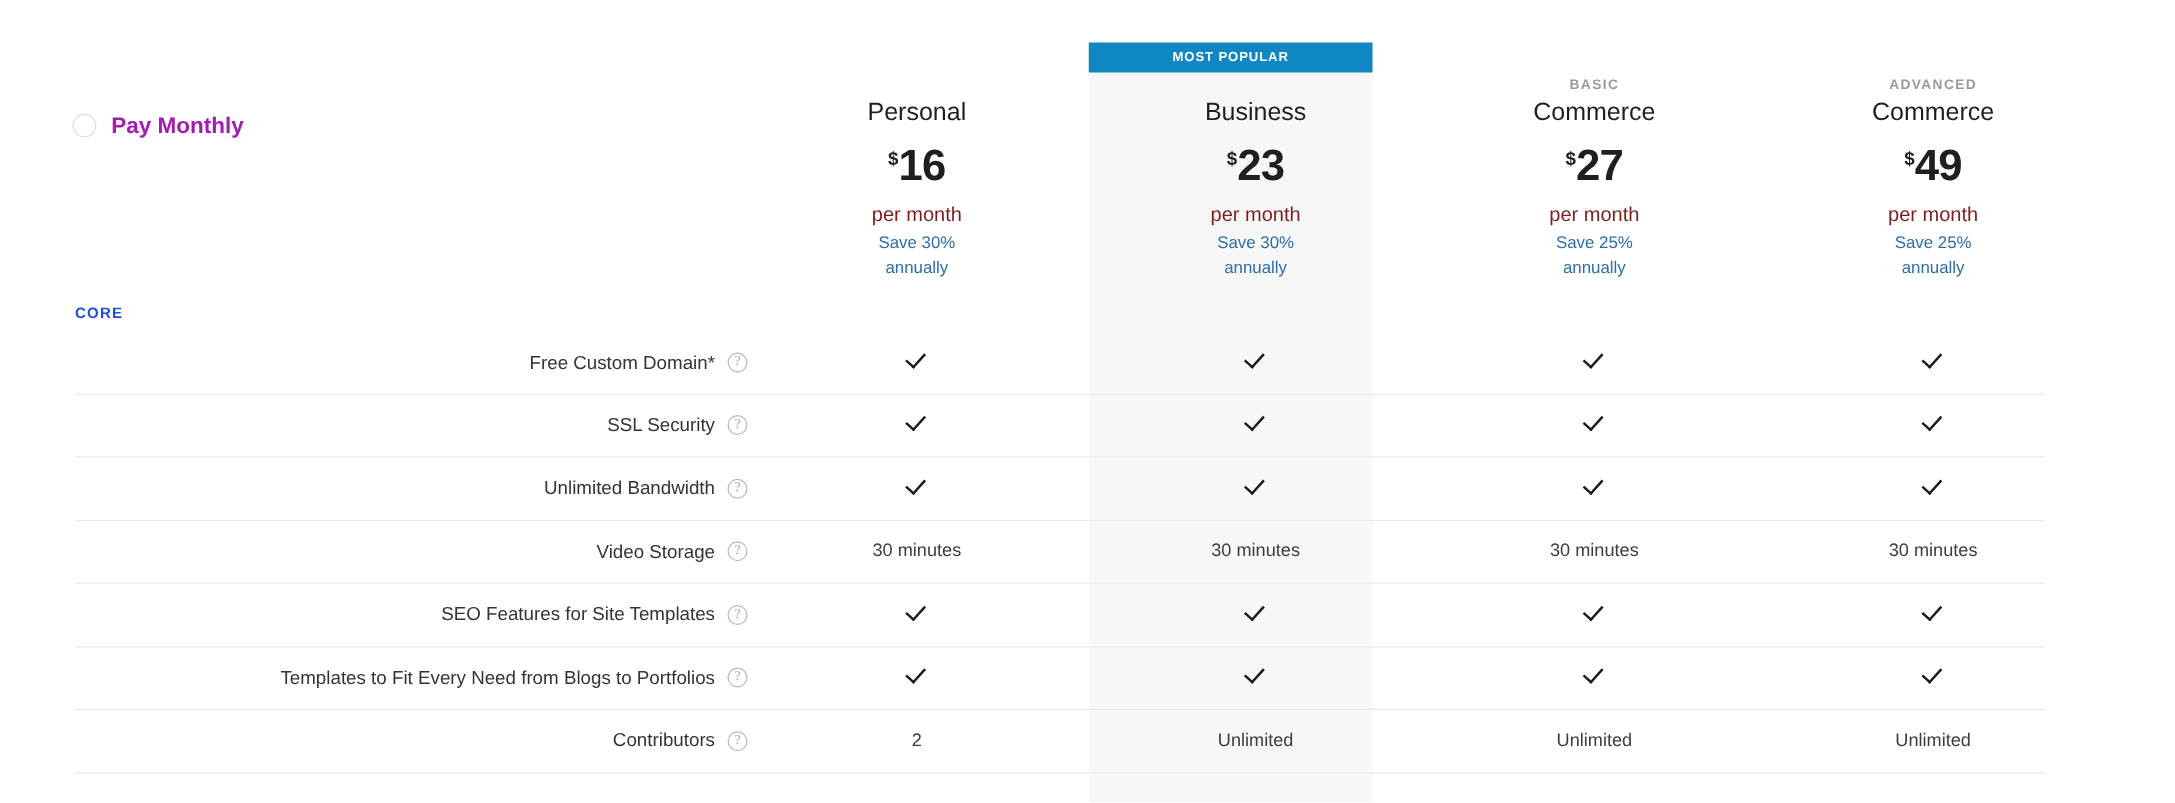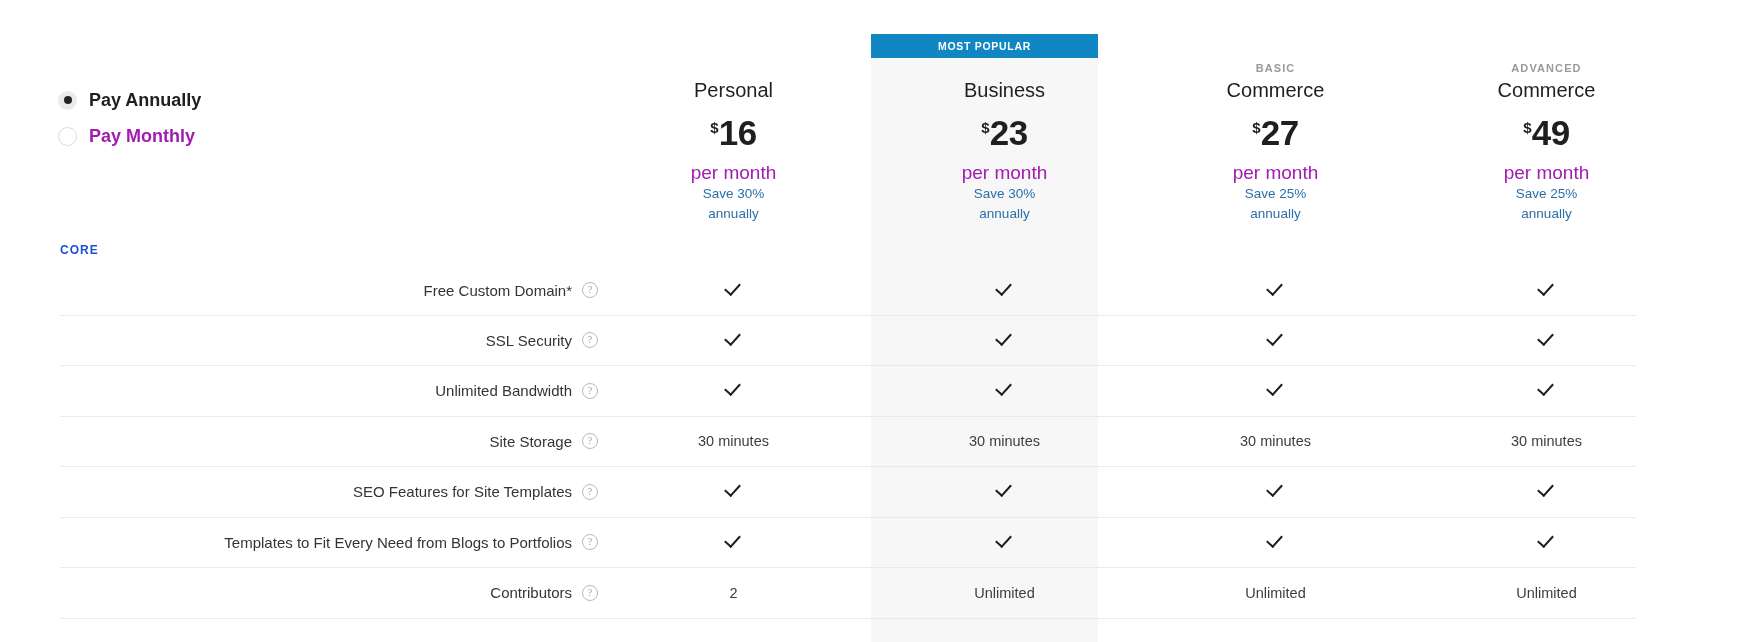--- a/index.html
+++ b/index.html
@@ -110,22 +110,22 @@
     font-weight: bold;
   }
   .amount {
     font-size: 35px;
     font-weight: bold;
     color: #1f1f1f;
     line-height: 1;
     letter-spacing: -0.5px;
   }
   .per-month {
-    font-size: 19px;
-    color: #a21caf;
+    font-size: 16px;
+    color: #7f1d1d;
     margin-top: 9px;
     line-height: 18px;
   }
   .save-note {
     font-size: 13.5px;
     color: #2c6ea8;
     line-height: 17px;
     margin-top: 3px;
     cursor: pointer;
   }
@@ -203,26 +203,20 @@
 <body>
 
 <div class="page">
 
   <div class="highlight-band"></div>
 
   <div class="popular-banner">MOST POPULAR</div>
 
   <div class="billing-toggle" id="billing-toggle">
       <div class="radio-row">
-        <div class="radio-outer on">
-          <div class="radio-dot"></div>
-        </div>
-        <div class="radio-label on">Pay Annually</div>
-      </div>
-      <div class="radio-row">
         <div class="radio-outer off"></div>
         <div class="radio-label off">Pay Monthly</div>
       </div>
     </div>
 
   <div class="plan-cols" id="plan-cols">
       <div class="plan-col">
         <div class="plan-eyebrow empty"></div>
         <div class="plan-name">Personal</div>
         <div class="price-line">
@@ -296,21 +290,21 @@
           <span>Unlimited Bandwidth</span>
           <span class="help-icon">?</span>
         </div>
         <div class="cell"><span class="check"></span></div>
         <div class="cell"><span class="check"></span></div>
         <div class="cell"><span class="check"></span></div>
         <div class="cell"><span class="check"></span></div>
       </div>
       <div class="row">
         <div class="row-label">
-          <span>Site Storage</span>
+          <span>Video Storage</span>
           <span class="help-icon">?</span>
         </div>
         <div class="cell">30 minutes</div>
         <div class="cell">30 minutes</div>
         <div class="cell">30 minutes</div>
         <div class="cell">30 minutes</div>
       </div>
       <div class="row">
         <div class="row-label">
           <span>SEO Features for Site Templates</span>

